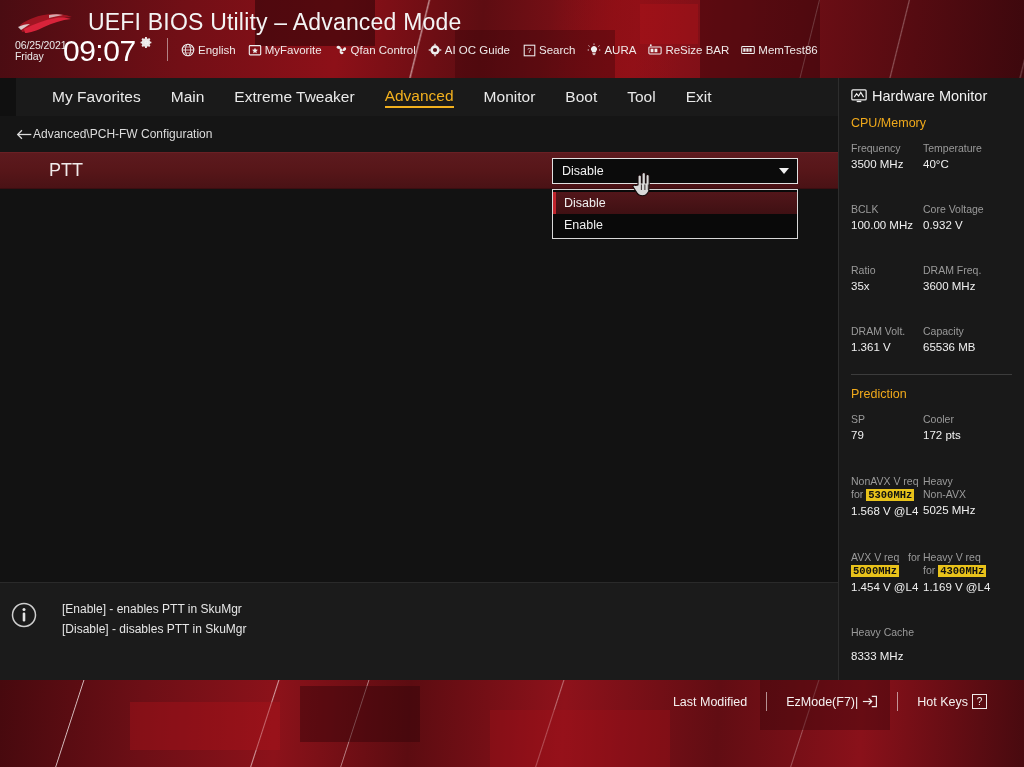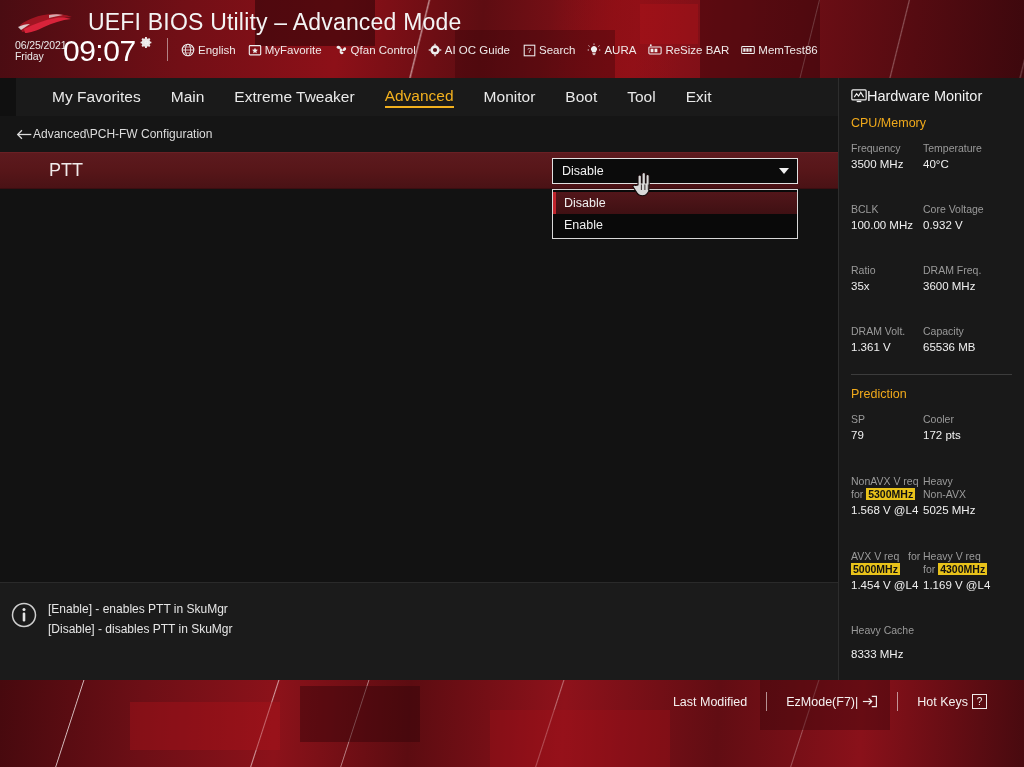--- a/index.html
+++ b/index.html
@@ -104,42 +104,42 @@
   .dd-opt.sel::before {
     content:""; position:absolute; left:0; top:0; bottom:0; width:3px; background:#c0242c;
   }
 
   .cursor-hand { position:absolute; left:631px; top:172px; width:22px; height:26px; z-index:9; }
 
   
   .helpbox {
     position:absolute; left:0; top:582px; width:838px; height:104px;
     background:#1b1b1b; border-top:1px solid #2a2a2a;
-    display:flex; align-items:flex-start; padding:16px 0 0 10px; gap:10px;
+    display:flex; align-items:flex-start; padding:16px 0 0 10px; gap:24px;
   }
   .info-ico { width:28px; height:28px; flex:0 0 auto; margin-top:2px; }
   .help-lines { display:flex; flex-direction:column; gap:6px; padding-top:3px; }
   .help-line { font-size:12px; color:#e6e6e6; }
 
   
   .sidebar {
     position:absolute; left:838px; top:78px; width:186px; height:602px;
     background:#191919; border-left:1px solid #2d2d2d; padding:10px 0 0 0;
   }
-  .hm-title { display:flex; align-items:center; padding-left:12px; margin-bottom:12px; }
+  .hm-title { display:flex; align-items:center; gap:5px; padding-left:12px; margin-bottom:12px; }
   .hm-title-text { font-size:14.5px; color:#f2f2f2; }
   .monitor-ico { width:16px; height:15px; flex:0 0 auto; }
 
   .sec-head { font-size:12.5px; color:#f0a91b; padding-left:12px; margin-bottom:12px; }
   .grid2 { display:grid; grid-template-columns:72px auto; padding-left:12px; row-gap:16px; }
   .cellblk { margin-bottom:14px; }
   .c-label { font-size:10.5px; color:#9a9a9a; line-height:1.32; }
   .c-value { font-size:11.5px; color:#f0f0f0; line-height:1.5; }
   .divider { height:1px; background:#3c3c3c; margin:4px 12px 12px 12px; }
-  .hl { background:#e8c21a; color:#111; padding:0 2px; font-weight:bold; }
+  .hl { background:#e8c21a; color:#111; padding:0 2px; font-weight:bold;font-family:Liberation Mono, monospace; }
   .c-sub { font-size:10.5px; color:#9a9a9a; line-height:1.32; }
 
   
   .footer {
     position:absolute; left:0; top:680px; width:1024px; height:87px;
     background:
       linear-gradient(108deg, rgba(255,255,255,0) 49.5%, rgba(255,245,245,.75) 49.9%, rgba(255,255,255,0) 50.35%) -30px 0/200px 100% no-repeat,
       linear-gradient(108deg, rgba(255,255,255,0) 49.5%, rgba(255,240,240,.60) 49.9%, rgba(255,255,255,0) 50.35%) 150px 0/230px 100% no-repeat,
       linear-gradient(108deg, rgba(255,255,255,0) 49.5%, rgba(255,240,240,.50) 49.9%, rgba(255,255,255,0) 50.35%) 255px 0/200px 100% no-repeat,
       linear-gradient(108deg, rgba(255,255,255,0) 49.5%, rgba(255,235,235,.40) 49.9%, rgba(255,255,255,0) 50.35%) 430px 0/240px 100% no-repeat,

